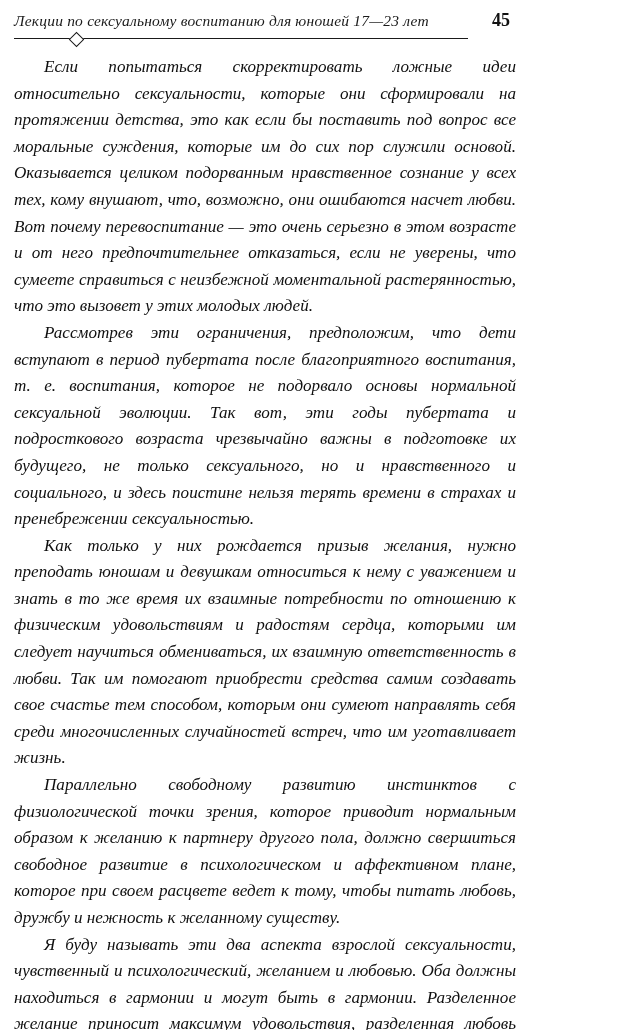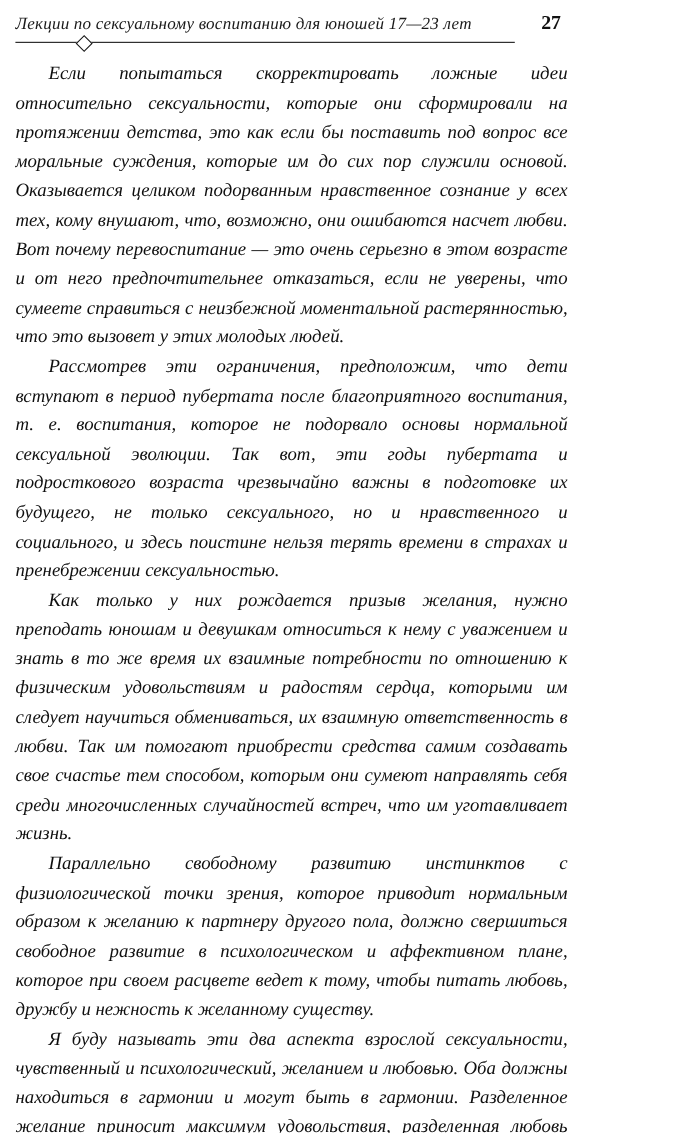--- a/index.html
+++ b/index.html
@@ -85,21 +85,21 @@
     text-indent: 0;
   }
 </style>
 </head>
 <body>
 
 <div class="page">
 
   <div class="header">
     <div class="running-title">Лекции по сексуальному воспитанию для юношей 17—23 лет</div>
-    <div class="page-number">27</div>
+    <div class="page-number">45</div>
   </div>
 
   <div class="rule-wrap">
     <div class="rule"></div>
     <div class="rule-diamond"></div>
   </div>
 
   <div class="body-text">
     <p class="indent">Если попытаться скорректировать ложные идеи относительно сексуальности, которые они сформировали на протяжении детства, это как если бы поставить под вопрос все моральные суждения, которые им до сих пор служили основой. Оказывается целиком подорванным нравственное сознание у всех тех, кому внушают, что, возможно, они ошибаются насчет любви. Вот почему перевоспитание — это очень серьезно в этом возрасте и от него предпочтительнее отказаться, если не уверены, что сумеете справиться с неизбежной моментальной растерянностью, что это вызовет у этих молодых людей.</p>
     <p class="indent">Рассмотрев эти ограничения, предположим, что дети вступают в период пубертата после благоприятного воспитания, т. е. воспитания, которое не подорвало основы нормальной сексуальной эволюции. Так вот, эти годы пубертата и подросткового возраста чрезвычайно важны в подготовке их будущего, не только сексуального, но и нравственного и социального, и здесь поистине нельзя терять времени в страхах и пренебрежении сексуальностью.</p>

